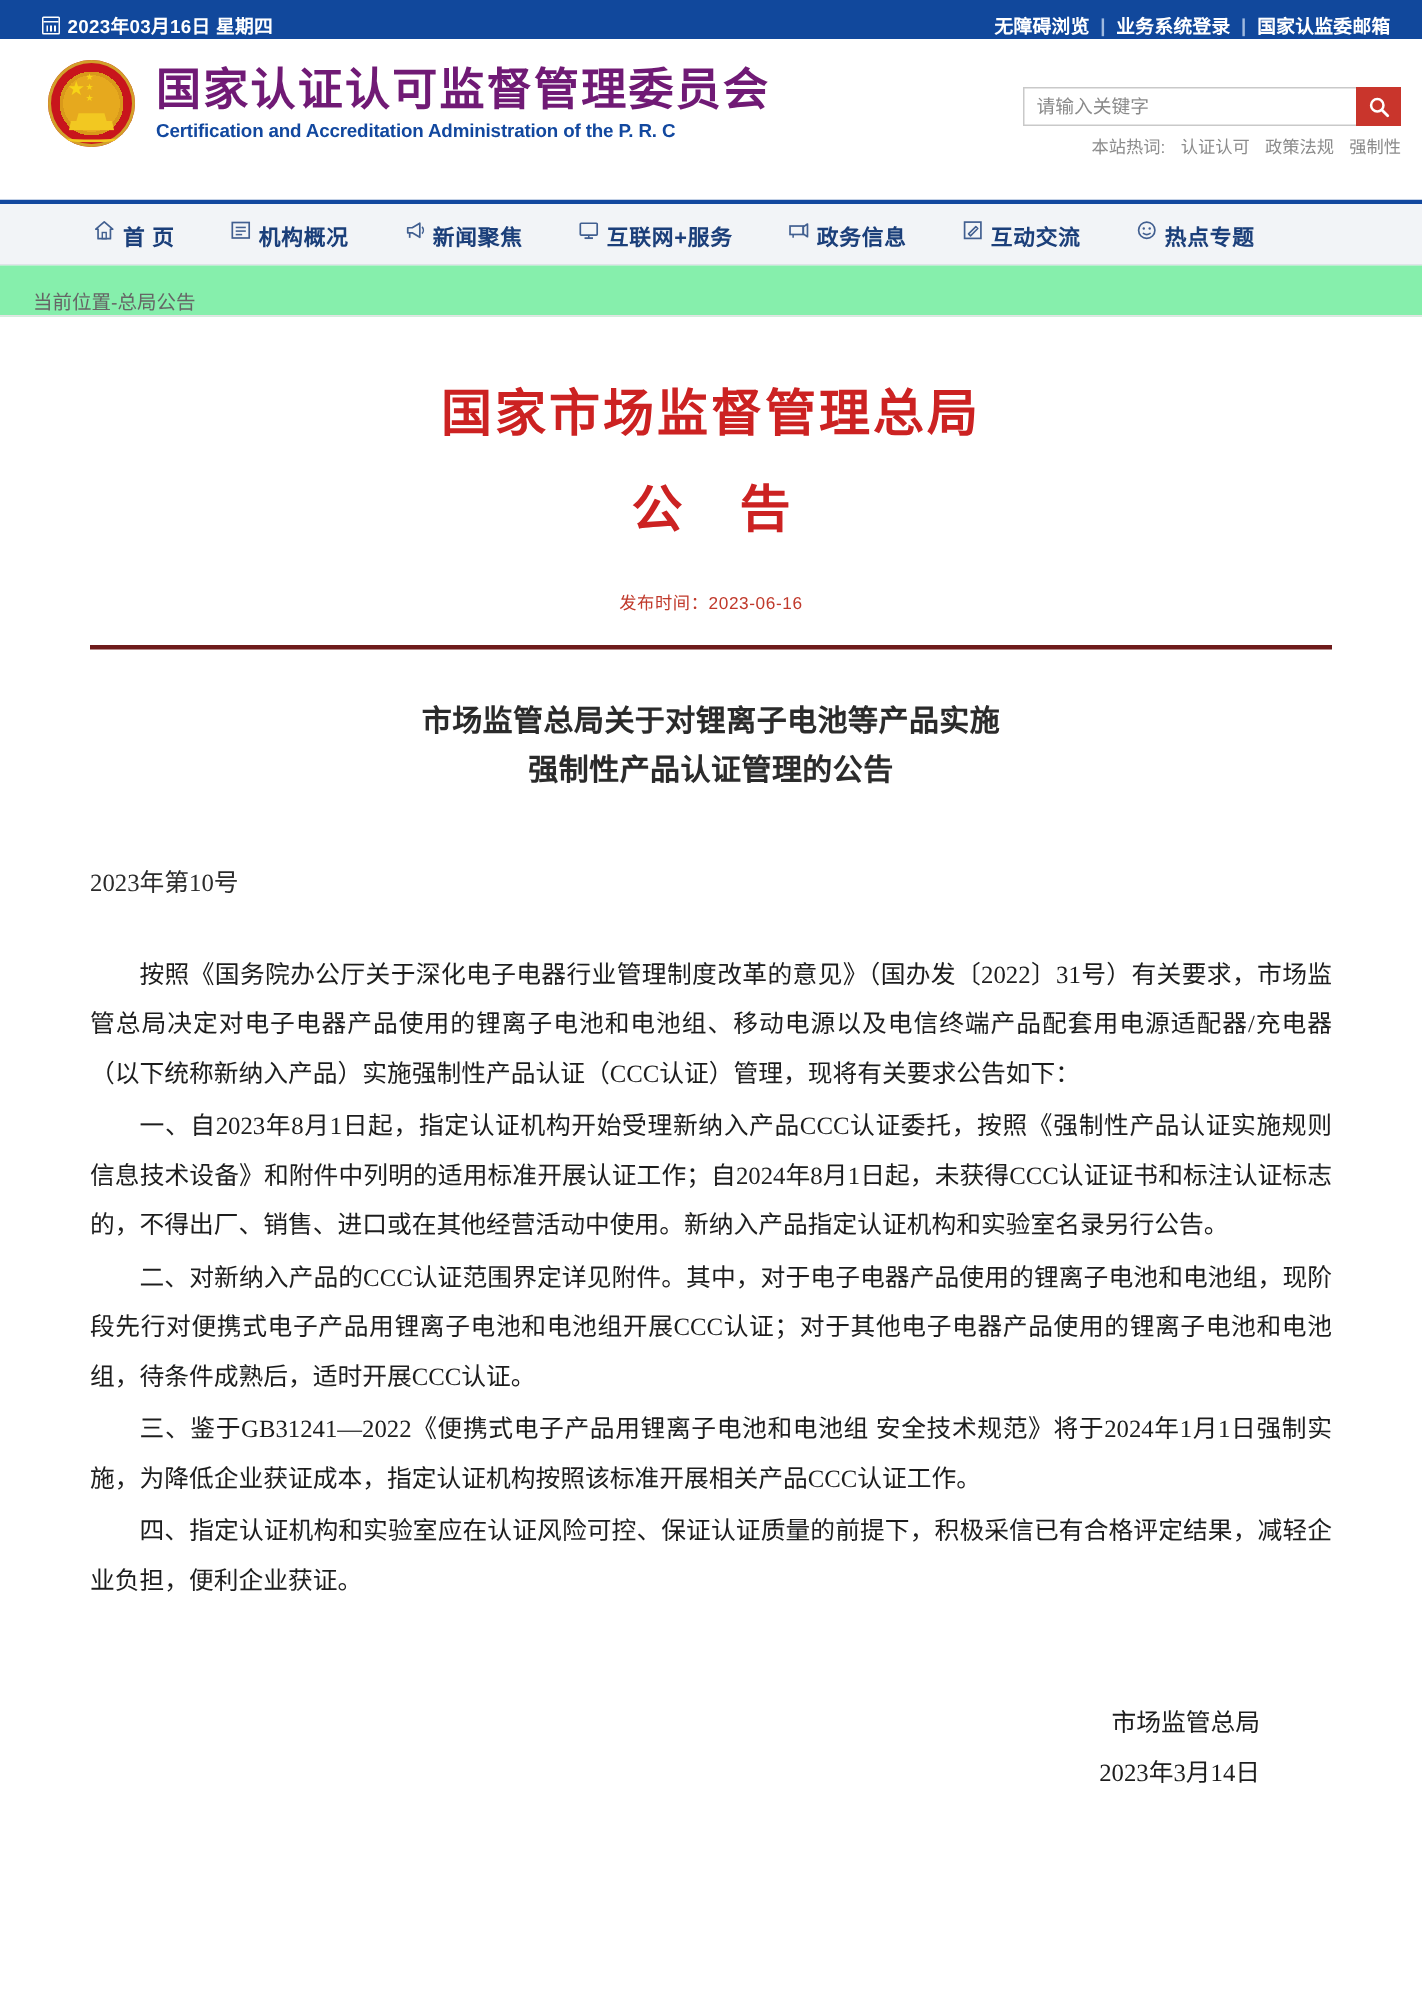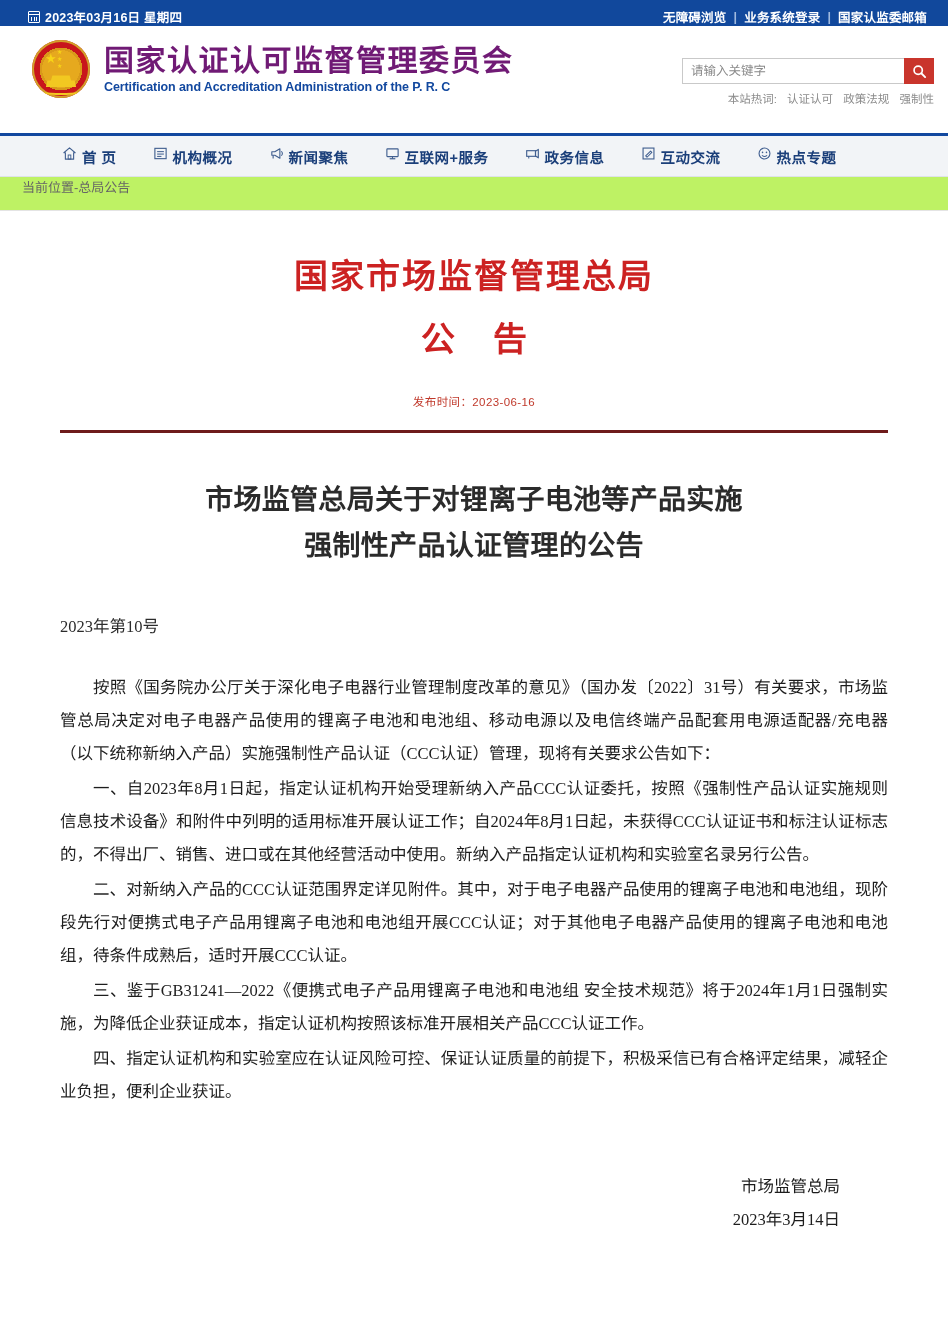--- a/index.html
+++ b/index.html
@@ -158,26 +158,26 @@
     white-space: nowrap;
     letter-spacing: .5px;
     cursor: pointer;
   }
   .nav-item:first-child { padding-left: 28px; }
   .nav-icon { width: 15px; height: 15px; flex: none; display: block; opacity: .82; }
 
   
   .breadcrumb {
     height: 34px;
-    display: flex; align-items: flex-start;
+    display: flex; align-items: flex-end;
     padding: 0 0 0 22px;
     font-size: 13px;
     color: #666666;
     border-bottom: 1px solid #e4e4e4;
-    background: #bef264;
+    background: #86efac;
   }
 
   
   .article { padding: 44px 60px 0 60px; }
   .gov-title {
     text-align: center;
     color: #cc2222;
     font-size: 34px;
     font-weight: 700;
     letter-spacing: 2px;
@@ -201,25 +201,25 @@
     letter-spacing: .4px;
   }
   .red-rule {
     height: 3px;
     background: #6e1b1b;
     margin: 21px 0 0 0;
   }
 
   .doc-title {
     text-align: center;
-    font-size: 28px;
+    font-size: 20px;
     font-weight: 700;
     color: #2b2b2b;
     line-height: 1.65;
-    margin-top: 44px;
+    margin-top: 32px;
     letter-spacing: .3px;
     font-family: "Liberation Serif", "DejaVu Serif", serif;
   }
   .doc-number {
     font-size: 16.5px;
     color: #2b2b2b;
     margin-top: 44px;
     font-family: "Liberation Serif", "DejaVu Serif", serif;
   }
 

